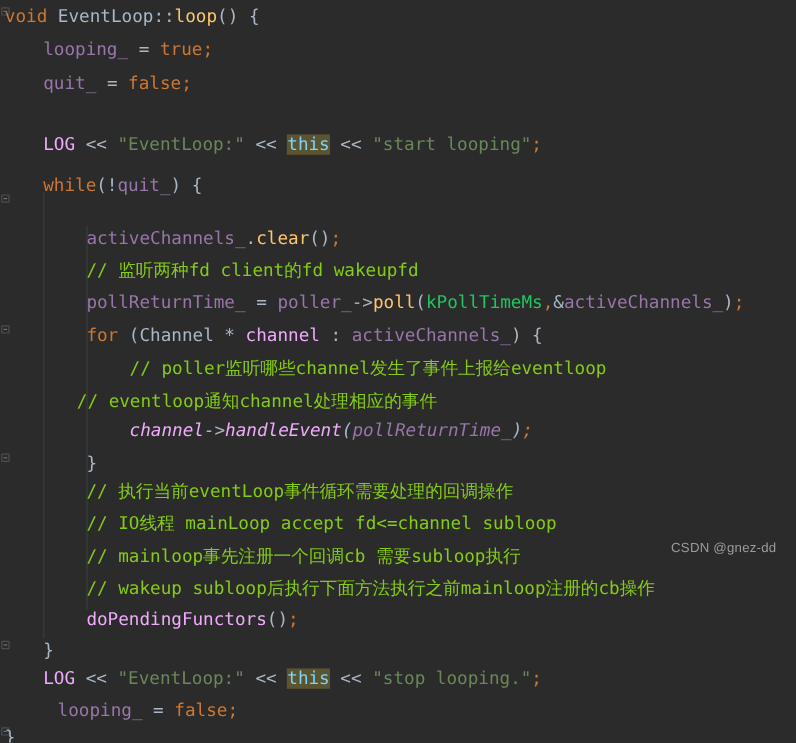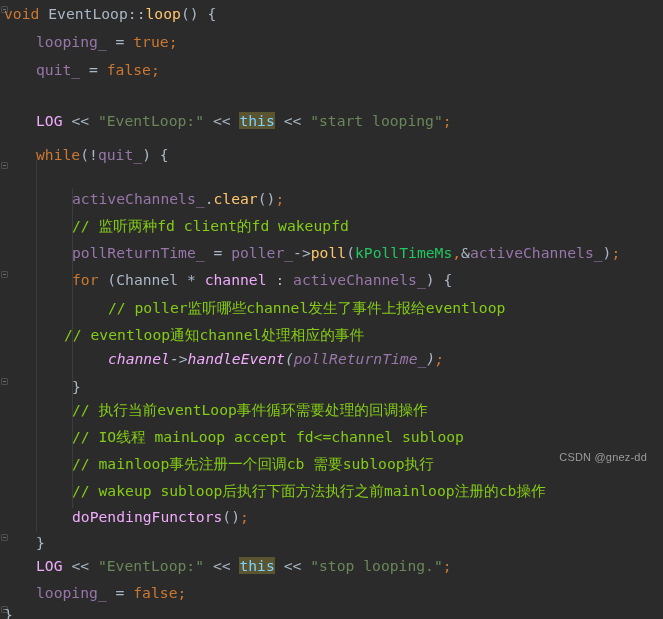--- a/index.html
+++ b/index.html
@@ -130,18 +130,18 @@
       <div class="line" style="top: 321px; padding-left: 64px;"><span class="cmt">// eventloop通知channel处理相应的事件</span></div>
       <div class="line" style="top: 345px; padding-left: 108px; font-style: italic;"><span class="id">channel</span><span class="punc">-&gt;</span><span class="id">handleEvent</span><span class="punc">(</span><span class="field">pollReturnTime_</span><span class="punc">)</span><span class="semi">;</span></div>
       <div class="line" style="top: 373px; padding-left: 72px;"><span class="punc">}</span></div>
       <div class="line" style="top: 396px; padding-left: 72px;"><span class="cmt">// 执行当前eventLoop事件循环需要处理的回调操作</span></div>
       <div class="line" style="top: 423px; padding-left: 72px; text-align: right;"><span class="cmt">// IO线程 mainLoop accept fd&lt;=channel subloop</span></div>
       <div class="line" style="top: 450px; padding-left: 72px;"><span class="cmt">// mainloop事先注册一个回调cb 需要subloop执行</span></div>
       <div class="line" style="top: 477px; padding-left: 72px;"><span class="cmt">// wakeup subloop后执行下面方法执行之前mainloop注册的cb操作</span></div>
       <div class="line" style="top: 503px; padding-left: 72px;"><span class="id">doPendingFunctors</span><span class="punc">()</span><span class="semi">;</span></div>
       <div class="line" style="top: 529px; padding-left: 36px;"><span class="punc">}</span></div>
       <div class="line" style="top: 552px; padding-left: 36px;"><span class="id">LOG</span><span class="punc"> </span><span class="op">&lt;&lt;</span><span class="punc"> </span><span class="str">"EventLoop:"</span><span class="punc"> </span><span class="op">&lt;&lt;</span><span class="punc"> </span><span class="hl">this</span><span class="punc"> </span><span class="op">&lt;&lt;</span><span class="punc"> </span><span class="str">"stop looping."</span><span class="semi">;</span></div>
-      <div class="line" style="top: 579px; padding-left: 36px;"><span class="field">looping_</span><span class="punc"> </span><span class="op">=</span><span class="punc"> </span><span class="kw">false</span><span class="semi">;</span></div>
+      <div class="line" style="top: 579px; padding-left: 48px;"><span class="field">looping_</span><span class="punc"> </span><span class="op">=</span><span class="punc"> </span><span class="kw">false</span><span class="semi">;</span></div>
       <div class="line" style="top: 601px; padding-left: 4px;"><span class="punc">}</span></div>
     </div>
 
   <div class="watermark">CSDN @gnez-dd</div>
 </div>
 
 </body></html>

